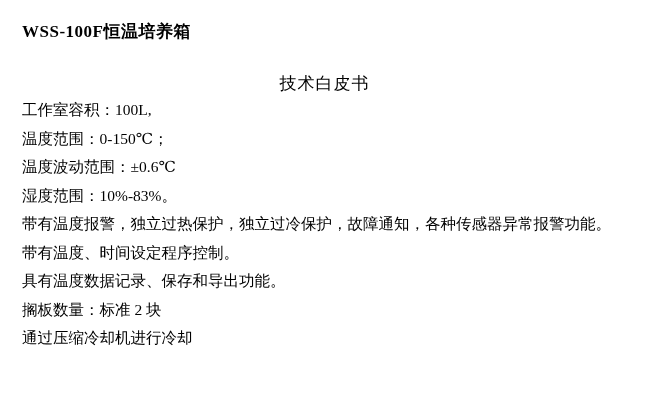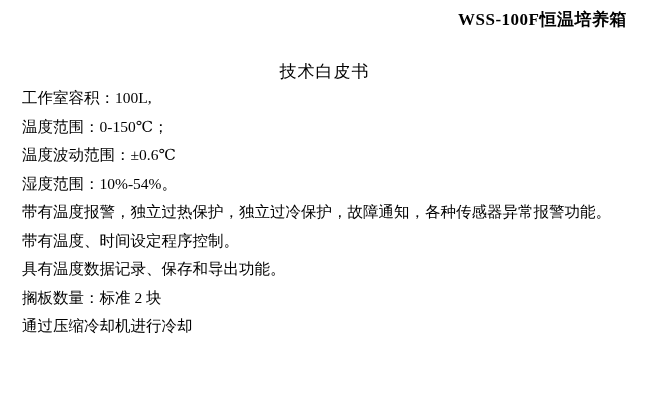--- a/index.html
+++ b/index.html
@@ -15,25 +15,25 @@
     overflow: hidden;
   }
   .page {
     position: relative;
     width: 649px;
     height: 419px;
     box-sizing: border-box;
     padding: 0 22px;
   }
   .doc-title {
-    text-align: right;
+    text-align: left;
     font-size: 17px;
     font-weight: bold;
     letter-spacing: 0.5px;
-    margin-top: 8px;
+    margin-top: 20px;
     line-height: 24px;
     color: #000;
   }
   .doc-subtitle {
     text-align: center;
     font-size: 17px;
     font-weight: normal;
     letter-spacing: 1px;
     margin-top: 28px;
     line-height: 24px;
@@ -56,21 +56,21 @@
 <div class="page">
 
   <div class="doc-title">WSS-100F恒温培养箱</div>
 
   <div class="doc-subtitle">技术白皮书</div>
 
   <div class="body-block">
     <div class="body-line">工作室容积：100L,</div>
     <div class="body-line">温度范围：0-150℃；</div>
     <div class="body-line">温度波动范围：±0.6℃</div>
-    <div class="body-line">湿度范围：10%-54%。</div>
+    <div class="body-line">湿度范围：10%-83%。</div>
     <div class="body-line">带有温度报警，独立过热保护，独立过冷保护，故障通知，各种传感器异常报警功能。</div>
     <div class="body-line">带有温度、时间设定程序控制。</div>
     <div class="body-line">具有温度数据记录、保存和导出功能。</div>
     <div class="body-line">搁板数量：标准 2 块</div>
     <div class="body-line">通过压缩冷却机进行冷却</div>
   </div>
 
 </div>
 
 </body></html>

